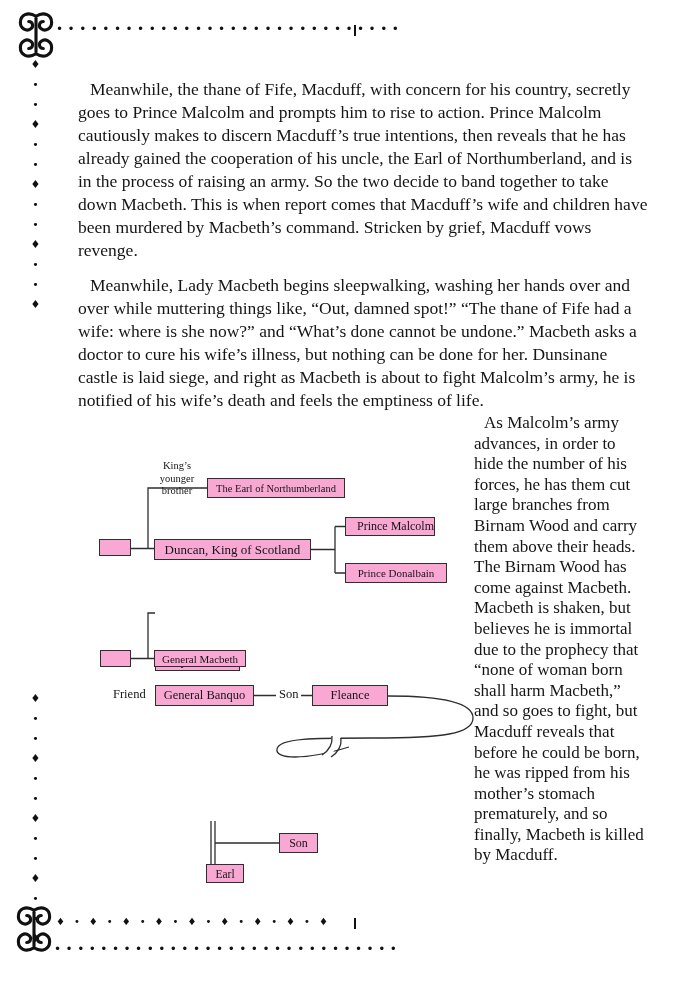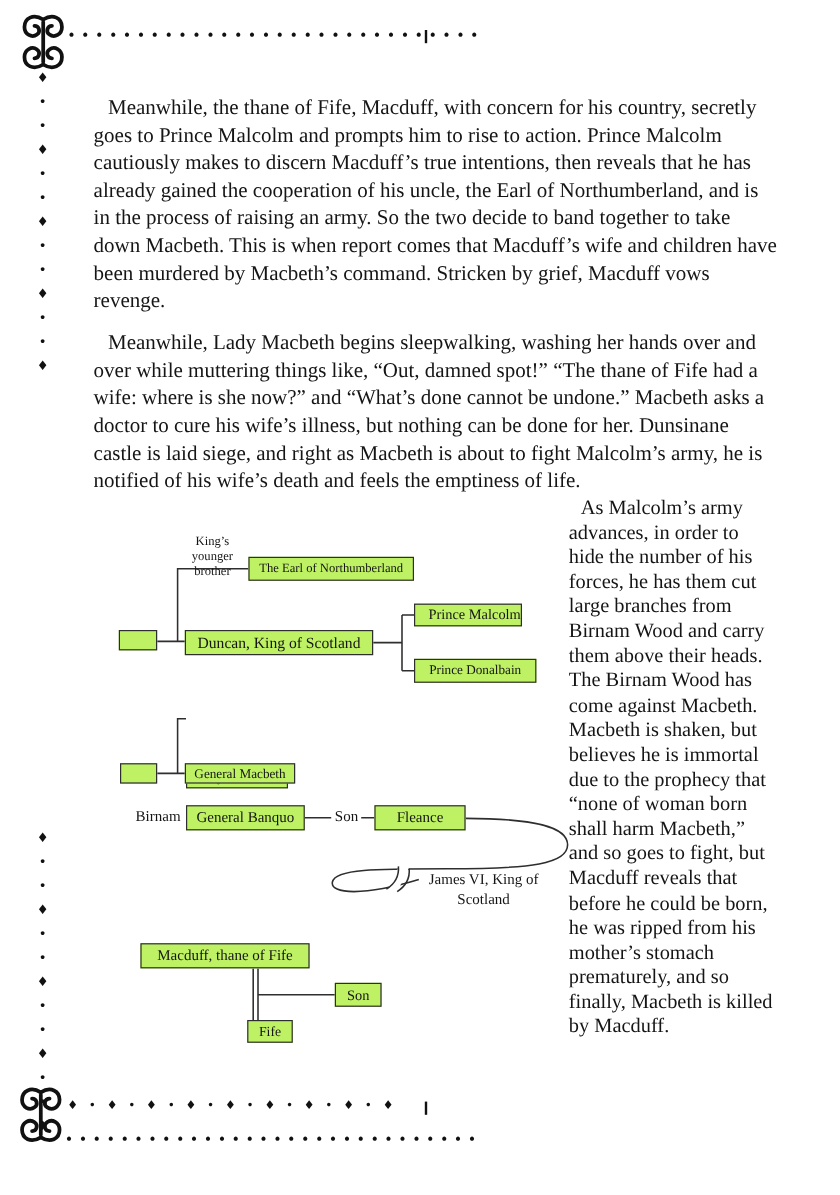--- a/index.html
+++ b/index.html
@@ -23,23 +23,23 @@
   #v-top{left:29px;top:58px;height:212px;}
   #v-bottom{left:29px;top:692px;height:215px;}
   .tick{position:absolute;width:2px;height:11px;background:#111;}
   #tick-top{left:354px;top:25px;}
   #tick-bottom{left:354px;top:918px;}
   .corner{position:absolute;}
   #corner-top{left:17px;top:10px;}
   #corner-bottom{left:15px;top:904px;}
 
   
-  .diagram{position:absolute;left:55px;top:446px;width:460px;height:460px;}
+  .diagram{position:absolute;left:55px;top:460px;width:460px;height:460px;}
   .diagram svg{position:absolute;left:0;top:0;}
-  .box{position:absolute;border:1.2px solid #2e2e2e;background:#bef264;display:flex;
+  .box{position:absolute;border:1.2px solid #2e2e2e;background:#f9a8d4;display:flex;
        align-items:center;justify-content:center;white-space:nowrap;box-sizing:border-box;}
   .tlabel{position:absolute;color:#151515;}
   #lbl-kyb{left:93px;top:0px;width:58px;font-size:10.5px;line-height:12.5px;text-align:center;}
   #lbl-friend{left:58px;top:227px;font-size:12.5px;}
   #lbl-son{left:221px;top:227px;font-size:12.5px;background:#fff;padding:0 3px;}
   #lbl-james{left:292px;top:280px;width:112px;font-size:12.5px;line-height:15.5px;text-align:center;}
 
   #bx-empty1{left:44px;top:79px;width:32px;height:17px;}
   #bx-earl{left:152px;top:18px;width:138px;height:20px;font-size:10.5px;}
   #bx-duncan{left:99px;top:79px;width:157px;height:21px;font-size:13px;}
@@ -117,24 +117,22 @@
 
     <div id="bx-empty1" class="box"></div>
     <div id="bx-earl" class="box">The Earl of Northumberland</div>
     <div id="bx-duncan" class="box">Duncan, King of Scotland</div>
     <div id="bx-malcolm" class="box">Prince Malcolm</div>
     <div id="bx-donalbain" class="box">Prince Donalbain</div>
     <div id="bx-lady" class="box">Lady Macbeth</div>
     <div id="bx-empty2" class="box"></div>
     <div id="bx-genmac" class="box">General Macbeth</div>
 
-    <div id="lbl-friend" class="tlabel">Birnam</div>
+    <div id="lbl-friend" class="tlabel">Friend</div>
     <div id="bx-banquo" class="box">General Banquo</div>
     <div id="lbl-son" class="tlabel">Son</div>
     <div id="bx-fleance" class="box">Fleance</div>
-    <div id="lbl-james" class="tlabel">James VI, King of Scotland</div>
 
-    <div id="bx-macduff" class="box">Macduff, thane of Fife</div>
     <div id="bx-son" class="box">Son</div>
-    <div id="bx-wife" class="box">Fife</div>
+    <div id="bx-wife" class="box">Earl</div>
   </div>
 
 </div>
 
 </body></html>

